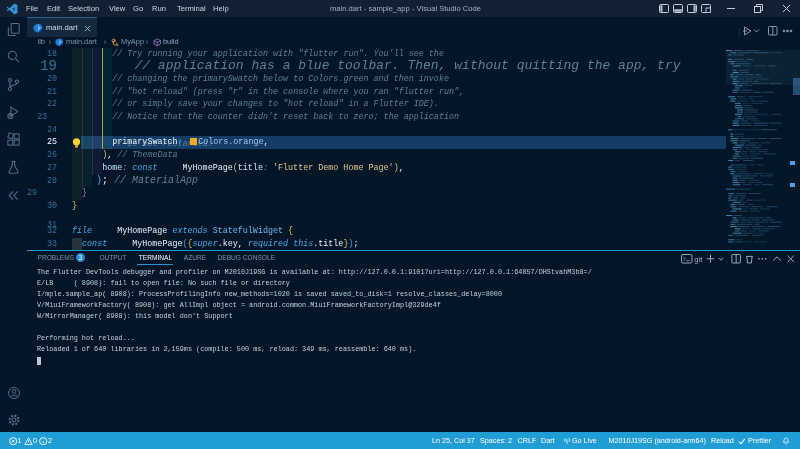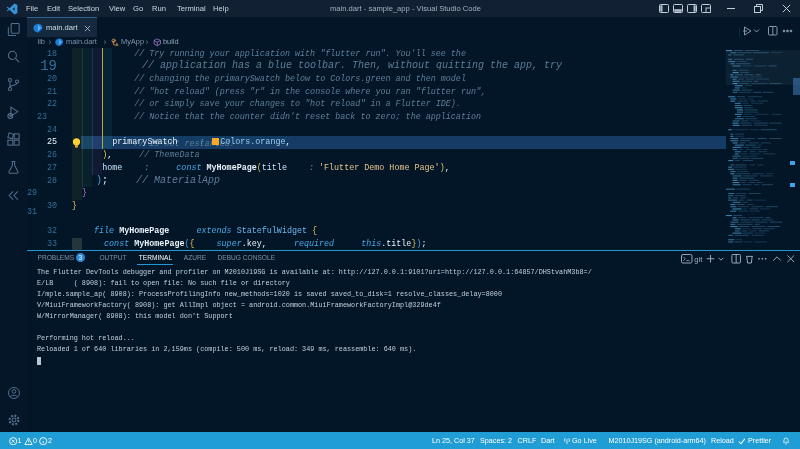--- a/index.html
+++ b/index.html
@@ -1,21 +1,21 @@
 <!DOCTYPE html>
 <html><head><meta charset="utf-8"><style>
 * { margin:0; padding:0; box-sizing:border-box; }
 html,body { width:800px; height:449px; overflow:hidden; background:#021627;
   font-family:"Liberation Sans", sans-serif; }
 .abs { position:absolute; }
 #root { position:relative; width:664px; height:449px; }
 .mono { font-family:"Liberation Mono", monospace; }
 pre { font-family:"Liberation Mono", monospace; white-space:pre; }
-.it { font-style:italic;margin-left:22px; }
-.b { font-weight:bold; }
+.it { font-style:italic; }
+.b { font-weight:normal;margin-left:20px; }
 svg { display:block; }
 </style></head><body>
 <div id="root">
 
 <div class="abs" style="left:0;top:0;width:800px;height:17px;background:#112133">
 <svg class="abs" style="left:6px;top:3px" width="12" height="12" viewBox="0 0 16 16">
 <path fill="#3792d8" d="M11.3 0.8 L4.6 7.1 L2.0 5.1 L0.8 5.7 L3.5 8.0 L0.8 10.3 L2.0 10.9 L4.6 8.9 L11.3 15.2 L15.2 13.3 V2.7 Z"></path>
 <path fill="#112133" d="M11.3 5.6 L8.8 8.0 L11.3 10.4 Z"></path>
 </svg>
 <div class="abs" style="left:26px;top:0;height:17px;line-height:17px;font-size:7.6px;color:#cdd6e0">File</div>
@@ -148,30 +148,30 @@
 <div class="abs mono" style="left:0;top:38.1px;width:30px;height:12.7px;line-height:12.7px;font-size:8.4px;color:#356e99;text-align:right">21</div>
 <div class="abs mono" style="left:0;top:50.8px;width:30px;height:12.7px;line-height:12.7px;font-size:8.4px;color:#356e99;text-align:right">22</div>
 <div class="abs mono" style="left:0;top:63.5px;width:30px;height:12.7px;line-height:12.7px;font-size:8.4px;color:#356e99;text-align:center">23</div>
 <div class="abs mono" style="left:0;top:76.2px;width:30px;height:12.7px;line-height:12.7px;font-size:8.4px;color:#356e99;text-align:right">24</div>
 <div class="abs mono" style="left:0;top:88.9px;width:30px;height:12.7px;line-height:12.7px;font-size:8.4px;color:#e8f4ff;text-align:right">25</div>
 <div class="abs mono" style="left:0;top:101.6px;width:30px;height:12.7px;line-height:12.7px;font-size:8.4px;color:#356e99;text-align:right">26</div>
 <div class="abs mono" style="left:0;top:114.3px;width:30px;height:12.7px;line-height:12.7px;font-size:8.4px;color:#356e99;text-align:right">27</div>
 <div class="abs mono" style="left:0;top:127.0px;width:30px;height:12.7px;line-height:12.7px;font-size:8.4px;color:#356e99;text-align:right">28</div>
 <div class="abs mono" style="left:0;top:139.7px;width:30px;height:12.7px;line-height:12.7px;font-size:8.4px;color:#356e99;text-align:left">29</div>
 <div class="abs mono" style="left:0;top:152.4px;width:30px;height:12.7px;line-height:12.7px;font-size:8.4px;color:#356e99;text-align:right">30</div>
-<div class="abs mono" style="left:0;top:158px;width:30px;height:12.7px;line-height:12.7px;font-size:8.4px;color:#356e99;">31</div>
+<div class="abs mono" style="left:0;top:171px;width:30px;height:12.7px;line-height:12.7px;font-size:8.4px;color:#356e99;text-align:right">31</div>
 <div class="abs mono" style="left:0;top:177.8px;width:30px;height:12.7px;line-height:12.7px;font-size:8.4px;color:#356e99;text-align:right">32</div>
 <div class="abs mono" style="left:0;top:190.5px;width:30px;height:12.7px;line-height:12.7px;font-size:8.4px;color:#356e99;text-align:right">33</div>
 <svg class="abs" style="left:45px;top:90.3px" width="9" height="10" viewBox="0 0 10 11">
 <circle cx="5" cy="4.2" r="4" fill="#ffd333"></circle>
         <rect x="3.4" y="7.8" width="3.2" height="2.8" fill="#e0ac2f"></rect>
       </svg>
 <pre class="abs" style="left:45.0px;top:0.0px;height:12.7px;line-height:12.7px;font-size:8.4px">&nbsp;&nbsp;&nbsp;&nbsp;&nbsp;&nbsp;&nbsp;&nbsp;<span class="it" style="color:#5f7e97">// Try running your application with "flutter run". You'll see the</span></pre>
-<pre class="abs" style="left:45.0px;top:12.7px;height:12.7px;line-height:12.7px;font-size:10px">&nbsp;&nbsp;&nbsp;&nbsp;&nbsp;&nbsp;&nbsp;&nbsp;<span class="it" style="color:#5f7e97">// application has a blue toolbar. Then, without quitting the app, try</span></pre>
-<pre class="abs" style="left:45.0px;top:25.4px;height:12.7px;line-height:12.7px;font-size:8.4px">&nbsp;&nbsp;&nbsp;&nbsp;&nbsp;&nbsp;&nbsp;&nbsp;<span class="it" style="color:#5f7e97">// changing the primarySwatch below to Colors.green and then model</span></pre>
+<pre class="abs" style="left:45.0px;top:12.7px;height:12.7px;line-height:12.7px;font-size:13px">&nbsp;&nbsp;&nbsp;&nbsp;&nbsp;&nbsp;&nbsp;&nbsp;<span class="it" style="color:#5f7e97">// application has a blue toolbar. Then, without quitting the app, try</span></pre>
+<pre class="abs" style="left:45.0px;top:25.4px;height:12.7px;line-height:12.7px;font-size:8.4px">&nbsp;&nbsp;&nbsp;&nbsp;&nbsp;&nbsp;&nbsp;&nbsp;<span class="it" style="color:#5f7e97">// changing the primarySwatch below to Colors.green and then invoke</span></pre>
 <pre class="abs" style="left:45.0px;top:38.1px;height:12.7px;line-height:12.7px;font-size:8.4px">&nbsp;&nbsp;&nbsp;&nbsp;&nbsp;&nbsp;&nbsp;&nbsp;<span class="it" style="color:#5f7e97">// "hot reload" (press "r" in the console where you ran "flutter run",</span></pre>
 <pre class="abs" style="left:45.0px;top:50.8px;height:12.7px;line-height:12.7px;font-size:8.4px">&nbsp;&nbsp;&nbsp;&nbsp;&nbsp;&nbsp;&nbsp;&nbsp;<span class="it" style="color:#5f7e97">// or simply save your changes to "hot reload" in a Flutter IDE).</span></pre>
 <pre class="abs" style="left:45.0px;top:63.5px;height:12.7px;line-height:12.7px;font-size:8.4px">&nbsp;&nbsp;&nbsp;&nbsp;&nbsp;&nbsp;&nbsp;&nbsp;<span class="it" style="color:#5f7e97">// Notice that the counter didn't reset back to zero; the application</span></pre>
 <pre class="abs" style="left:45.0px;top:90px;height:12.7px;line-height:12.7px;font-size:8.4px">&nbsp;&nbsp;&nbsp;&nbsp;&nbsp;&nbsp;&nbsp;&nbsp;<span class="it" style="color:#5f7e97">// is not restarted.</span></pre>
 <pre class="abs" style="left:45.0px;top:88.9px;height:12.7px;line-height:12.7px;font-size:8.4px">&nbsp;&nbsp;&nbsp;&nbsp;&nbsp;&nbsp;&nbsp;&nbsp;<span style="color:#e9f1f9">primarySwatch</span><span class="it" style="color:#45a9e8">:</span>&nbsp;<span style="display:inline-block;width:7px;height:7px;background:#f9a825;margin:0 1.5px 0 2px;vertical-align:-0.5px"></span><span style="color:#9ecbf0">Colors.orange</span><span style="color:#e9f1f9">,</span></pre>
 <pre class="abs" style="left:45.0px;top:101.6px;height:12.7px;line-height:12.7px;font-size:8.4px">&nbsp;&nbsp;&nbsp;&nbsp;&nbsp;&nbsp;<span style="color:#dfc258">)</span><span style="color:#e9f1f9">,</span>&nbsp;<span class="it" style="color:#5f7e97">// ThemeData</span></pre>
 <pre class="abs" style="left:45.0px;top:114.3px;height:12.7px;line-height:12.7px;font-size:8.4px">&nbsp;&nbsp;&nbsp;&nbsp;&nbsp;&nbsp;<span style="color:#c9e5ff">home</span><span class="it" style="color:#45a9e8">:</span>&nbsp;<span class="it" style="color:#45a9e8">const</span>&nbsp;<span class="b" style="color:#e9f1f9">MyHomePage</span><span style="color:#dfc258">(</span><span style="color:#c9e5ff">title</span><span class="it" style="color:#45a9e8">:</span>&nbsp;<span style="color:#ecc48d">'Flutter Demo Home Page'</span><span style="color:#dfc258">)</span><span style="color:#e9f1f9">,</span></pre>
 <pre class="abs" style="left:45.0px;top:127.0px;height:12.7px;line-height:12.7px;font-size:10px">&nbsp;&nbsp;&nbsp;&nbsp;<span style="color:#3da0e0">)</span><span style="color:#e9f1f9">;</span>&nbsp;<span class="it" style="color:#5f7e97">// MaterialApp</span></pre>
 <pre class="abs" style="left:45.0px;top:139.7px;height:12.7px;line-height:12.7px;font-size:8.4px">&nbsp;&nbsp;<span style="color:#c069cc">}</span></pre>
 <pre class="abs" style="left:45.0px;top:152.4px;height:12.7px;line-height:12.7px;font-size:8.4px"><span style="color:#dfc258">}</span></pre>

